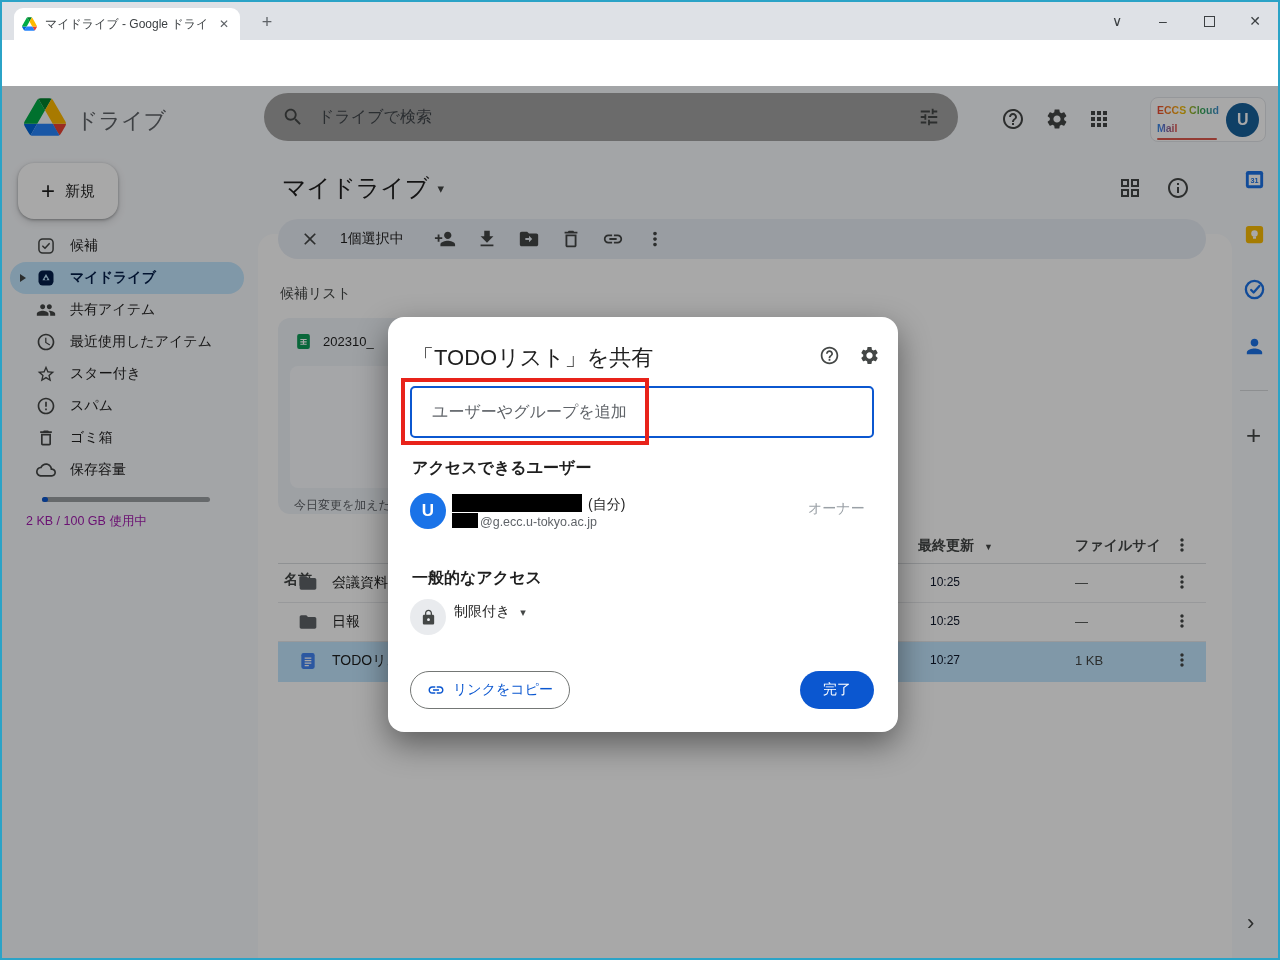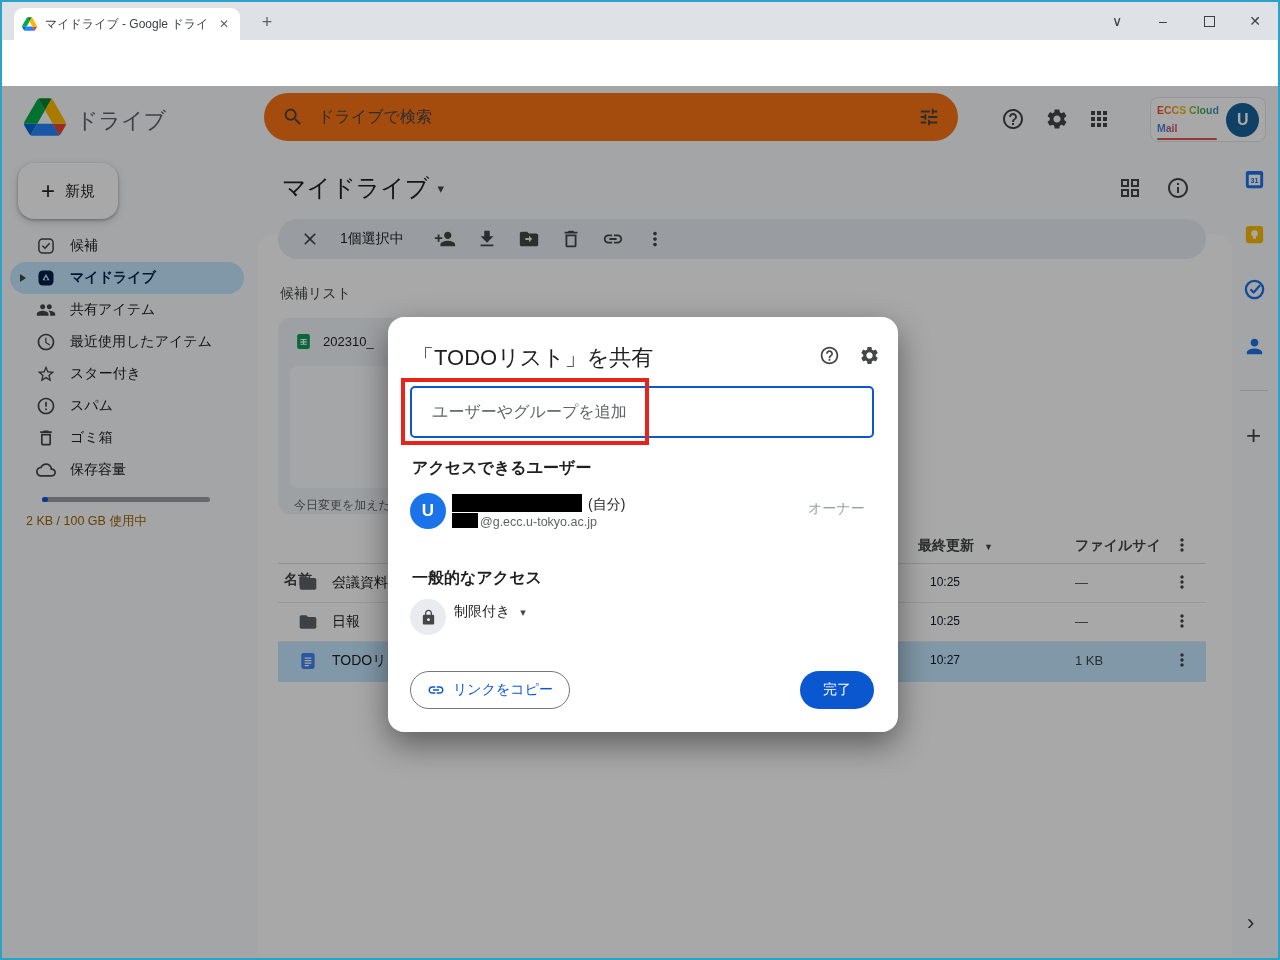--- a/index.html
+++ b/index.html
@@ -22,38 +22,38 @@
   .urlbar { position:absolute; left:112px; top:48px; width:958px; height:30px; background:#f1f3f4; border-radius:15px; display:flex; align-items:center; padding:0 14px; gap:10px; }
   .url { font-size:13.5px; color:#202124; }
   .avatar { border-radius:50%; background:#18619c; color:#fff; display:flex; align-items:center; justify-content:center; font-weight:bold; }
   .sidepanel-ic { width:20px; height:17px; border-radius:3px; background:#444746; position:relative; }
   .sidepanel-ic::after { content:""; position:absolute; right:2px; top:2px; bottom:2px; width:6px; background:#fff; border-radius:1px; }
 
   
   .app { position:absolute; left:0; top:84px; right:0; bottom:0; background:#f8fafd; }
   .main-card { position:absolute; left:256px; top:148px; right:46px; bottom:0; background:#fff; border-radius:16px 16px 0 0; }
   .logo-text { font-size:22px; color:#5f6368; }
-  .searchbar { position:absolute; left:262px; top:91px; width:694px; height:48px; background:#f97316; border-radius:24px; display:flex; align-items:center; padding:0 18px; gap:14px; }
+  .searchbar { position:absolute; left:262px; top:91px; width:694px; height:48px; background:#a3a3a3; border-radius:24px; display:flex; align-items:center; padding:0 18px; gap:14px; }
   .searchbar input { flex:1; border:none; outline:none; background:transparent; font-size:16px; color:#1f1f1f; }
   .searchbar input::placeholder { color:#41464b; opacity:1; }
   .hicon { position:absolute; top:105px; color:#444746; }
   .eccs { position:absolute; left:1148px; top:95px; width:116px; height:45px; background:#fff; border:1px solid #e3e6ea; border-radius:8px; display:flex; align-items:center; padding:0 6px; gap:6px; }
   .eccs-txt { font-size:10.5px; font-weight:bold; letter-spacing:0; background:linear-gradient(90deg,#ea4335 0%,#fbbc05 30%,#34a853 55%,#4285f4 80%,#ea4335 100%); -webkit-background-clip:text; background-clip:text; color:transparent; line-height:11px; }
   .eccs-sub { height:2px; background:#e05a4e; margin-top:2px; border-radius:1px; }
 
   .newbtn { position:absolute; left:16px; top:161px; width:100px; height:56px; background:#fff; border-radius:16px; box-shadow:0 1px 3px rgba(0,0,0,.3), 0 3px 8px rgba(0,0,0,.15); display:flex; align-items:center; justify-content:center; gap:10px; font-size:15px; color:#1f1f1f; }
   .newbtn .plus { font-size:24px; font-weight:400; color:#1f1f1f; }
   .nav-item { position:absolute; left:8px; width:234px; height:32px; border-radius:16px; display:flex; align-items:center; padding-left:26px; gap:14px; color:#1f1f1f; font-size:14px; }
   .nav-item .nic { color:#444746; display:flex; }
   .nav-item.sel { background:#c2e7ff; font-weight:bold; color:#041e49; }
   .nav-item.sel .nic { color:#041e49; }
   .expand-tri { position:absolute; left:10px; top:12px; width:0; height:0; border-left:6px solid #444746; border-top:4px solid transparent; border-bottom:4px solid transparent; }
   .storage-track { position:absolute; left:40px; top:495px; width:168px; height:5px; border-radius:3px; background:#9ca0a3; }
   .storage-fill { width:6px; height:5px; border-radius:3px; background:#0b57d0; }
-  .storage-text { position:absolute; left:24px; top:511px; font-size:12.5px; color:#a16207; }
+  .storage-text { position:absolute; left:24px; top:511px; font-size:12.5px; color:#a21caf; }
 
   .page-title { position:absolute; left:280px; top:170px; font-size:24px; color:#1f1f1f; display:flex; align-items:center; gap:8px; }
   .page-title .caret { font-size:13px; color:#444746; }
   .selbar { position:absolute; left:276px; top:217px; width:928px; height:40px; background:#e9eef6; border-radius:20px; display:flex; align-items:center; padding:0 12px; }
   .selbar .cnt { font-size:14px; color:#1f1f1f; margin:0 20px 0 10px; }
   .selbar .ti { color:#444746; margin:0 10px; display:flex; }
   .sugg-label { position:absolute; left:278px; top:283px; font-size:14px; color:#444746; }
 
   .card { position:absolute; top:316px; height:196px; background:#f0f4f9; border-radius:12px; }
   .card .crow { position:absolute; left:16px; top:14px; display:flex; align-items:center; gap:10px; font-size:13px; color:#1f1f1f; }

